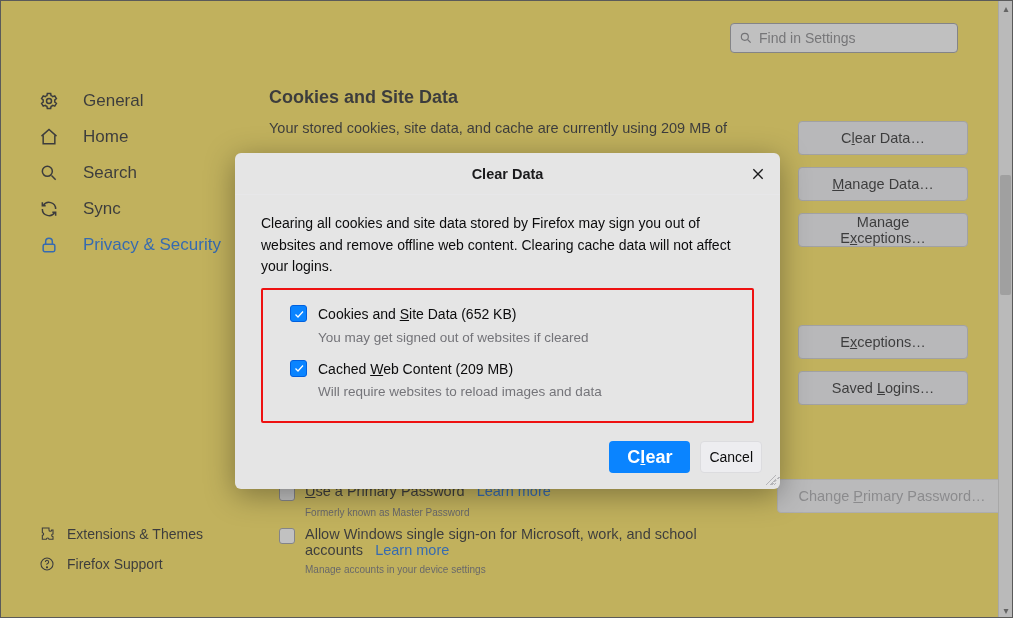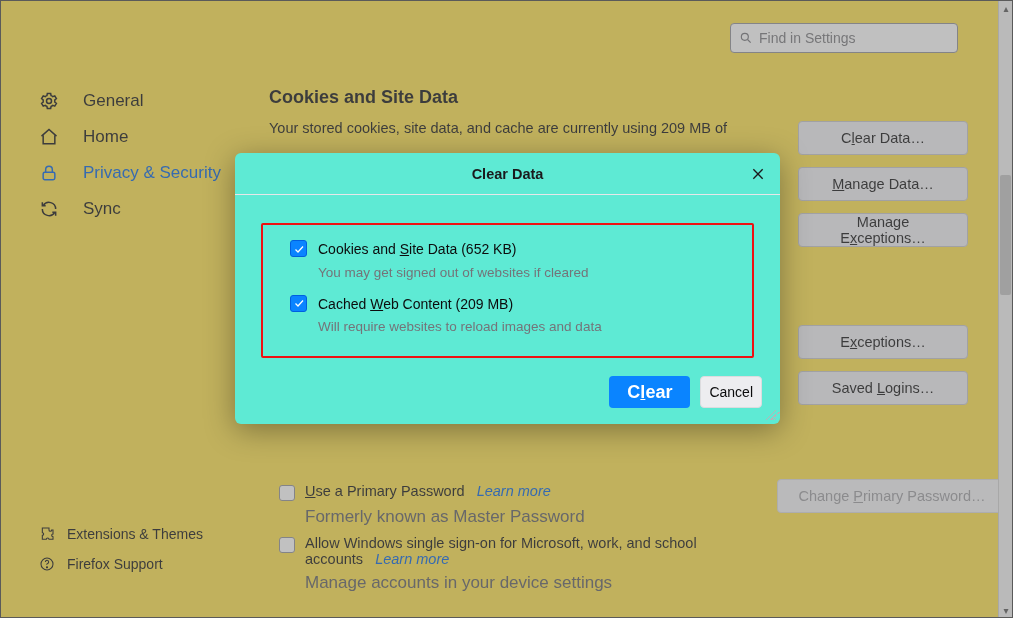--- a/index.html
+++ b/index.html
@@ -34,26 +34,26 @@
   .main { position:absolute; left:268px; top:86px; right:30px; }
   .section-title { font-size:18px; font-weight:600; color:#0c0c0d; margin-bottom:10px; }
   .body-text { font-size:14.5px; color:#0c0c0d; line-height:1.5; margin-bottom:6px; max-width:500px;}
   .btn-outline { display:inline-flex; align-items:center; justify-content:center; min-width:152px; height:34px; padding:8px 14px; background:#ededf0; border:1px solid #c4c4c7; border-radius:4px; font-size:14.5px; color:#0c0c0d; cursor:pointer; }
   .btn-outline.disabled { color:#9b9b9f; border-color:#d9d9dc; background:#f1f1f3; }
   .right-btns { position:absolute; right:30px; top:120px; width:170px; display:flex; flex-direction:column; gap:12px; }
   .right-btns2 { position:absolute; right:30px; top:324px; width:170px; display:flex; flex-direction:column; gap:12px; }
   .side-btn-wide { position:absolute; right:30px; width:191px;}
   .chk-row { display:flex; align-items:flex-start; gap:10px; margin-bottom:6px; font-size:14.5px; color:#0c0c0d; }
   .chk { width:16px; height:16px; border:1px solid #8f8f94; border-radius:3px; flex:none; margin-top:2px; background:#fdfdfd; }
-  .link { color:#0060df; cursor:pointer;font-style:italic; }
-  .sub { color:#5b5b5f; font-size:17px; margin-left:26px; margin-bottom:6px;}
+  .link { color:#0060df; cursor:pointer; }
+  .sub { color:#5b5b5f; font-size:10px; margin-left:26px; margin-bottom:6px;}
   .un { text-decoration: underline; text-decoration-thickness:1px; }
 
   
-  .dialog { position:absolute; z-index:20; left:234px; top:152px; width:545px; background:#5eead4; border-radius:6px; box-shadow:0 6px 30px rgba(0,0,0,0.35); }
+  .dialog { position:absolute; z-index:20; left:234px; top:152px; width:545px; background:#e5e5e5; border-radius:6px; box-shadow:0 6px 30px rgba(0,0,0,0.35); }
   .dialog-header { position:relative; height:42px; border-bottom:1px solid #e7e7e9; display:flex; align-items:center; justify-content:center; }
   .dialog-title { font-size:14.5px; color:#1a1a1c; font-weight:600; }
   .dialog-close { position:absolute; right:10px; top:9px; width:24px; height:24px; display:flex; align-items:center; justify-content:center; cursor:pointer; color:#1a1a1c; }
   .dialog-body { padding:18px 26px 4px 26px; font-size:14px; color:#0c0c0d; line-height:1.55; }
   .highlight-box { border:2px solid #e11; border-radius:2px; padding:8px 10px 8px 27px; margin-top:10px; }
   .d-chk-row { display:flex; align-items:flex-start; gap:11px; margin:6px 0 2px 0; }
   .d-chk { width:17px; height:17px; border:1px solid #0060df; background:#0a84ff; border-radius:3px; flex:none; display:flex; align-items:center; justify-content:center; margin-top:1px; }
   .d-chk svg { width:12px; height:12px; stroke:#fff; stroke-width:2.5; fill:none; }
   .d-label { font-size:14px; color:#0c0c0d; }
   .d-sub { font-size:13.5px; color:#747479; margin-left:28px; margin-bottom:10px; }
@@ -86,35 +86,42 @@
           </svg>
         <span>General</span>
       </div>
       <div class="side-item">
         <svg viewBox="0 0 24 24" fill="none" stroke="#0c0c0d" stroke-width="1.8">
             <path d="M3 11 12 3l9 8"></path>
             <path d="M5 10v10h14V10"></path>
           </svg>
         <span>Home</span>
       </div>
+      <div class="side-item">
+        <svg viewBox="0 0 24 24" fill="none" stroke="#0c0c0d" stroke-width="1.8">
+            <circle cx="10" cy="10" r="6"></circle>
+            <line x1="20" y1="20" x2="15" y2="15"></line>
+          </svg>
+        <span>Search</span>
+      </div>
+      <div class="side-item">
+        <svg viewBox="0 0 24 24" fill="none" stroke="#0c0c0d" stroke-width="1.8">
+            <path d="M20 12a8 8 0 0 0-14.9-4"></path>
+            <path d="M4 12a8 8 0 0 0 14.9 4"></path>
+            <polyline points="4 4 4 8 8 8"></polyline>
+            <polyline points="20 20 20 16 16 16"></polyline>
+          </svg>
+        <span>Sync</span>
+      </div>
       <div class="side-item active">
         <svg viewBox="0 0 24 24" fill="none" stroke="#0060df" stroke-width="1.8">
             <rect x="5" y="11" width="14" height="9" rx="2"></rect>
             <path d="M8 11V8a4 4 0 0 1 8 0v3"></path>
           </svg>
         <span>Privacy &amp; Security</span>
-      </div>
-      <div class="side-item">
-        <svg viewBox="0 0 24 24" fill="none" stroke="#0c0c0d" stroke-width="1.8">
-            <path d="M20 12a8 8 0 0 0-14.9-4"></path>
-            <path d="M4 12a8 8 0 0 0 14.9 4"></path>
-            <polyline points="4 4 4 8 8 8"></polyline>
-            <polyline points="20 20 20 16 16 16"></polyline>
-          </svg>
-        <span>Sync</span>
       </div>
     </div>
 
     <div class="side-bottom">
       <div class="side-item">
         <svg viewBox="0 0 24 24" fill="none" stroke="#0c0c0d" stroke-width="1.6">
             <path d="M9 3h6v3a2 2 0 1 0 4 0h2v6a2 2 0 1 0 0 4v4h-6a2 2 0 1 0-4 0H5v-6a2 2 0 1 0 0-4V3h4Z"></path>
           </svg>
         <span>Extensions &amp; Themes</span>
       </div>
@@ -189,20 +196,21 @@
     <div class="dialog-header">
       <div class="dialog-title">Clear Data</div>
       <div class="dialog-close">
         <svg viewBox="0 0 24 24" width="16" height="16" fill="none" stroke="#1a1a1c" stroke-width="2">
             <line x1="5" y1="5" x2="19" y2="19"></line>
             <line x1="19" y1="5" x2="5" y2="19"></line>
           </svg>
       </div>
     </div>
     <div class="dialog-body">
+      <div>Clearing all cookies and site data stored by Firefox may sign you out of websites and remove offline web content. Clearing cache data will not affect your logins.</div>
       <div class="highlight-box">
         <div class="d-chk-row">
           <div class="d-chk">
             <svg viewBox="0 0 24 24">
                 <polyline points="5 13 10 18 20 7"></polyline>
               </svg>
           </div>
           <span class="d-label">Cookies and <span class="un">S</span>ite Data (652 KB)</span>
         </div>
         <div class="d-sub">You may get signed out of websites if cleared</div>

